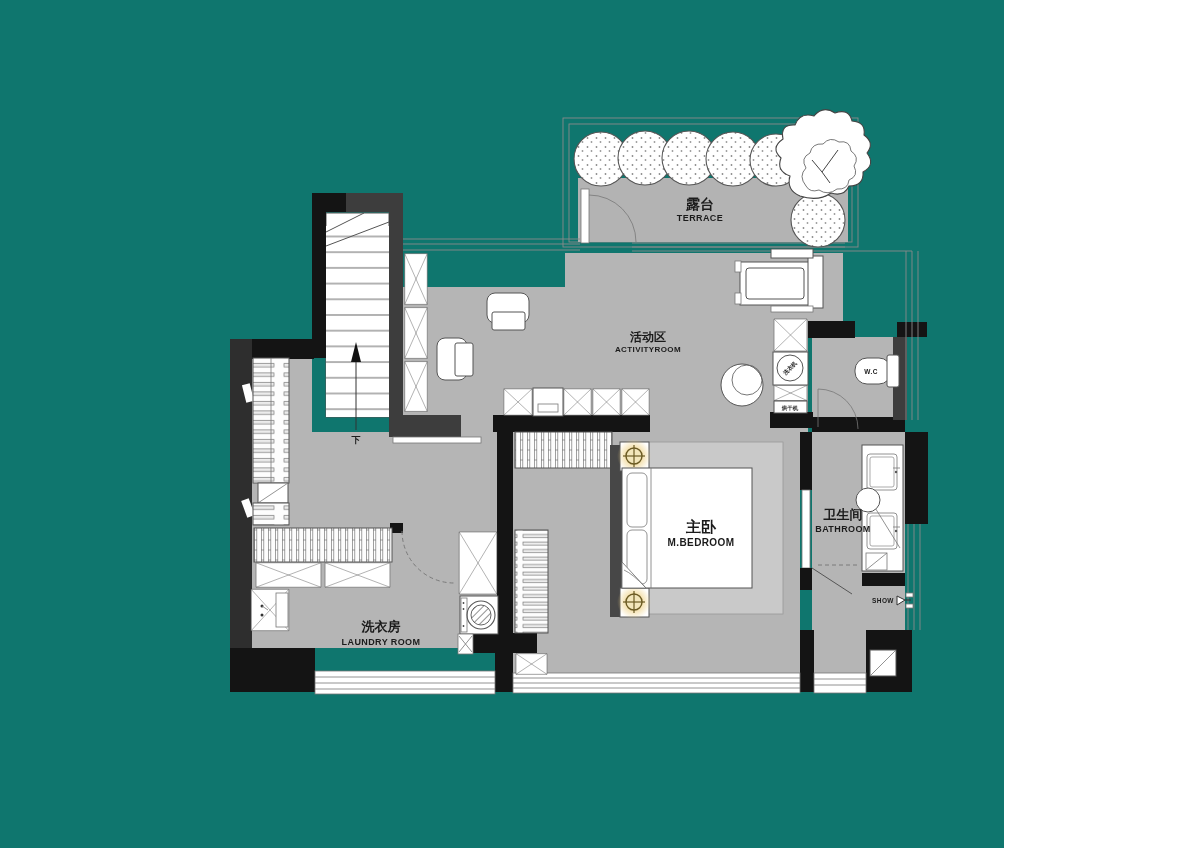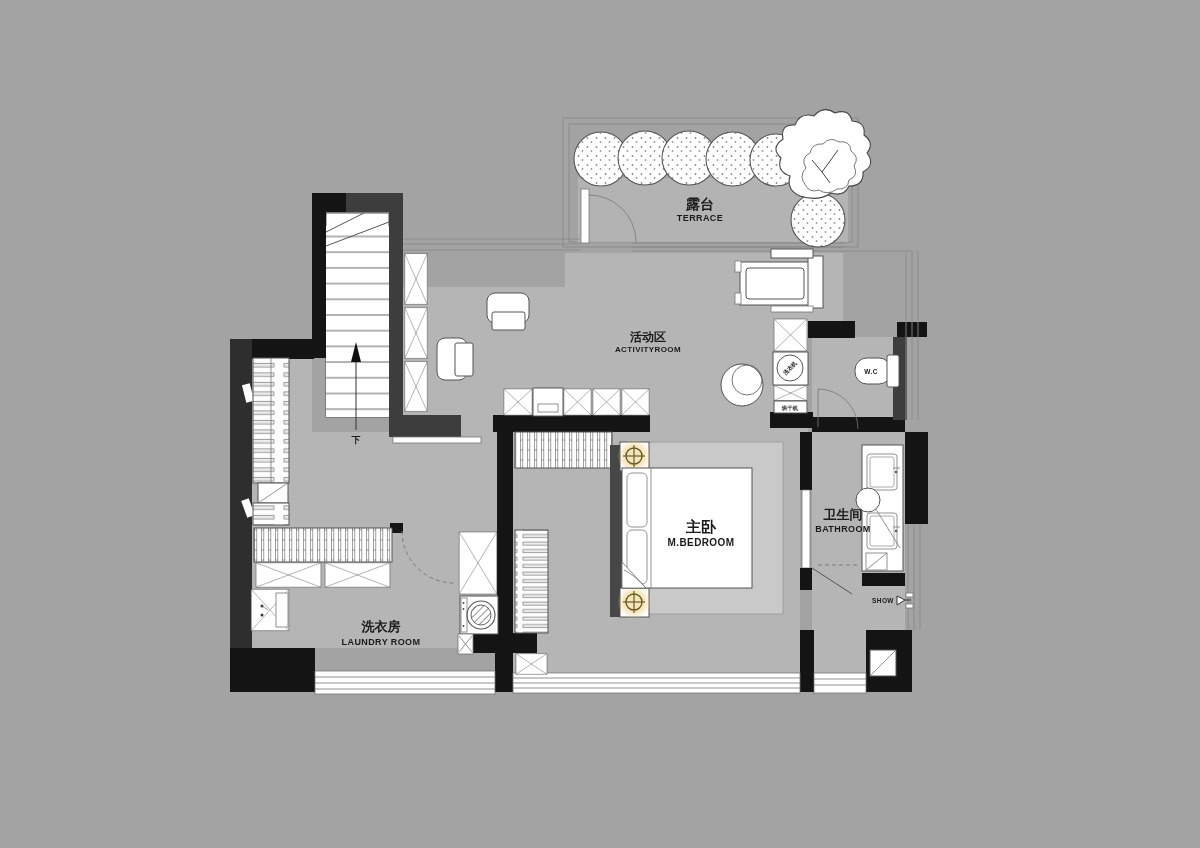--- a/index.html
+++ b/index.html
@@ -1,16 +1,16 @@
 <!DOCTYPE html>
 <html><head>
 <meta charset="utf-8">
 <style>
   html,body{margin:0;padding:0;background:#fff;}
-  .stage{position:relative;width:1200px;height:848px;background:#a3a3a3;overflow:hidden;
+  .stage{position:relative;width:1004px;height:848px;background:#0f766e;overflow:hidden;
          font-family:"Liberation Sans",sans-serif;}
   svg{display:block}
   .floor{fill:#b5b5b5;}
   .terr{fill:#b3b3b3;}
   .wallb{fill:#141414;}
   .wallc{fill:#3d3d3d;}
   .w{fill:#ffffff;stroke:#555;stroke-width:1;}
   .w2{fill:#ffffff;stroke:#777;stroke-width:0.8;}
   .ln{stroke:#555;stroke-width:1;fill:none;}
   .ln2{stroke:#777;stroke-width:0.8;fill:none;}

